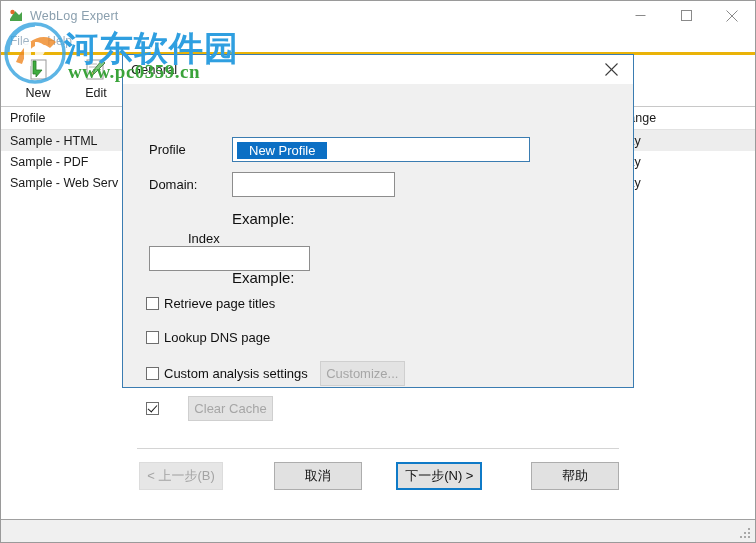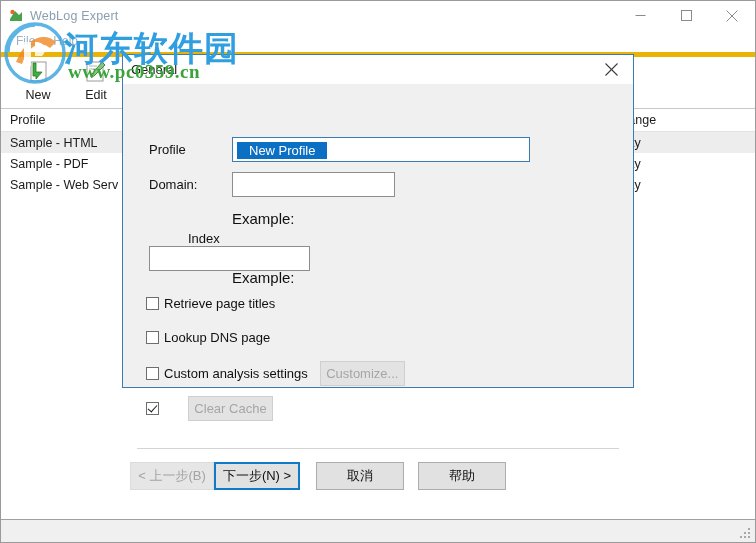--- a/index.html
+++ b/index.html
@@ -62,23 +62,23 @@
     font-size: 13px;
   }
   .win-btn svg { display: block; }
 
   
   #menu-bar {
     height: 22px;
     background: #ffffff;
     display: flex;
     align-items: center;
-    padding-left: 6px;
-    flex: 0 0 auto;
-    border-bottom: 5px solid #eab308;
+    padding-left: 0;
+    flex: 0 0 auto;
+    border-bottom: 3px solid #eab308;
   }
   .menu-item {
     font-size: 12px;
     color: #9fb3c4;
     padding: 2px 9px;
     white-space: nowrap;
   }
 
   
   #toolbar {
@@ -296,24 +296,24 @@
     position: absolute;
     left: 14px;
     right: 14px;
     top: 364px;
     height: 1px;
     background: #d4d4d4;
   }
 
   #dlg-buttons {
     position: absolute;
-    left: 7px; right: 0;
+    left: 16px; right: 0;
     top: 378px;
     display: flex;
-    justify-content: flex-start;
+    justify-content: space-between;
     padding-right: 14px;
   }
   .dlg-btn {
     height: 28px;
     box-sizing: border-box;
     font-size: 13px;
     font-family: "Liberation Sans", sans-serif;
     display: flex;
     align-items: center;
     justify-content: center;
@@ -513,22 +513,22 @@
 
     <div class="chk-row" style="left:23px; top:312px;">
       <div class="chk-box checked"></div>
       <div class="side-btn" style="margin-left:24px;">Clear Cache</div>
     </div>
 
     <div id="dlg-separator"></div>
 
     <div id="dlg-buttons">
       <div class="dlg-btn disabled w-back">&lt; 上一步(B)</div>
+      <div class="dlg-btn w-cancel">取消</div>
       <div class="dlg-btn default w-next">下一步(N) &gt;</div>
-      <div class="dlg-btn w-cancel">取消</div>
       <div class="dlg-btn w-help">帮助</div>
     </div>
 
   </div>
 </div>
 
 <div id="watermark">
   <div id="wm-logo">
     <svg width="62" height="62" viewBox="0 0 62 62" opacity="0.82">
       <circle cx="31" cy="31" r="29" fill="none" stroke="#3aa5e0" stroke-width="3.4"></circle>

